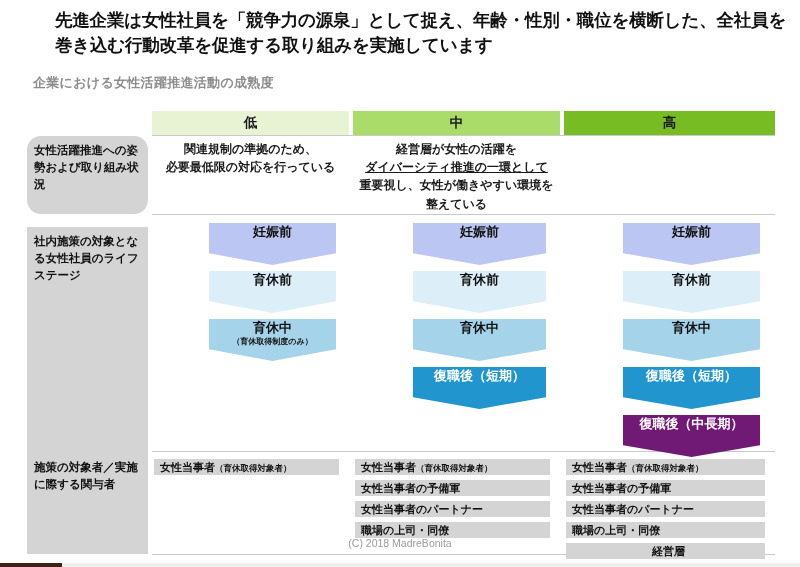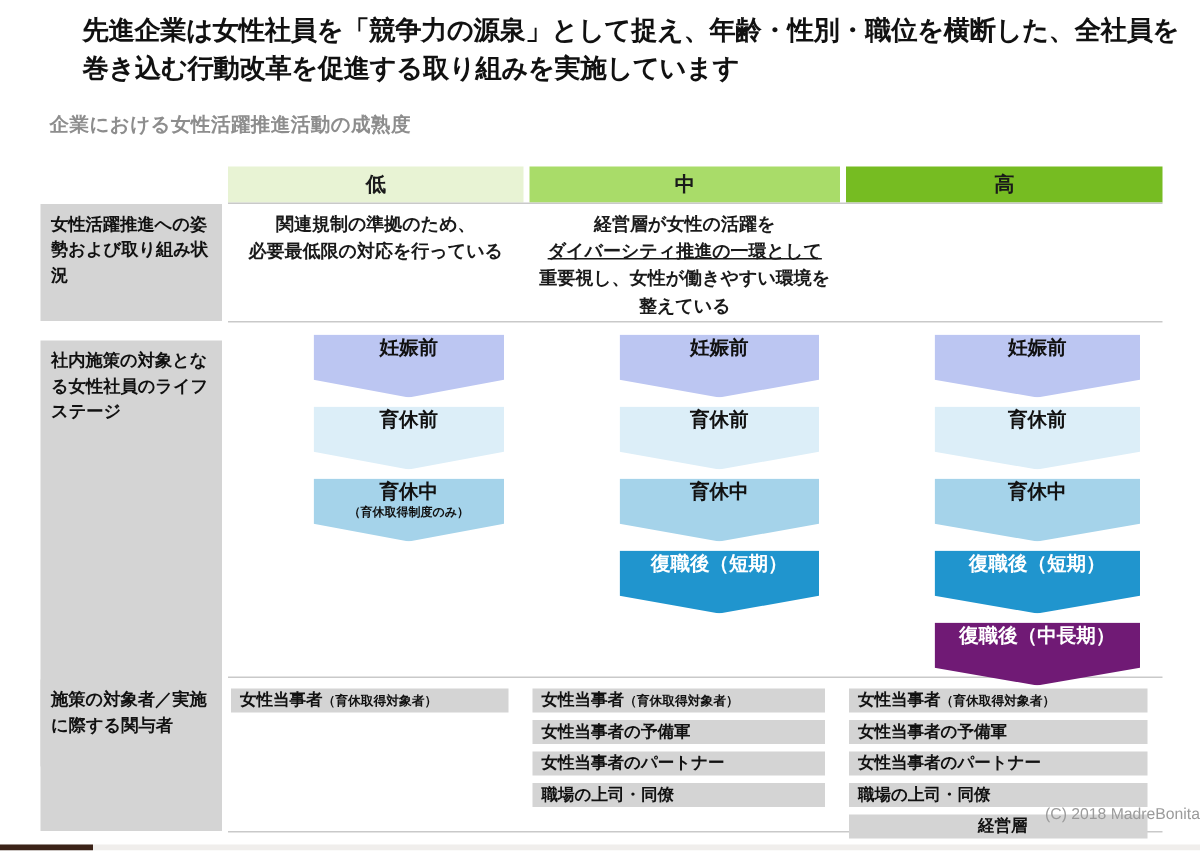--- a/index.html
+++ b/index.html
@@ -105,21 +105,21 @@
     left: 0;
     width: 121px;
     background: #d4d4d4;
     font-size: 11.5px;
     font-weight: bold;
     line-height: 1.48;
     color: #111111;
     padding: 6px 5px 5px 7px;
     box-sizing: border-box;
   }
-  #label-stance    { top: 25px;  height: 78px; }
+  #label-stance    { top: 25px;  height: 78px; border-radius: 14px; }
   #label-lifestage { top: 116px; height: 284px; }
   #label-targets   { top: 342px; height: 101px; }
 
   
   .stage {
     position: absolute;
     height: 42px;
     -webkit-clip-path: polygon(0 0, 100% 0, 100% 72%, 50% 100%, 0 72%);
     clip-path: polygon(0 0, 100% 0, 100% 72%, 50% 100%, 0 72%);
     text-align: center;
@@ -155,21 +155,21 @@
     white-space: nowrap;
   }
   .pill .small { font-size: 8.5px; }
 
   
   #copyright {
     position: absolute;
     left: 0;
     top: 537px;
     width: 800px;
-    text-align: right;
+    text-align: center;
     font-size: 10.5px;
     color: #9b9b9b;
   }
   #bottom-edge {
     position: absolute;
     left: 0;
     top: 563px;
     width: 800px;
     height: 4px;
     background: #f0eeec;

